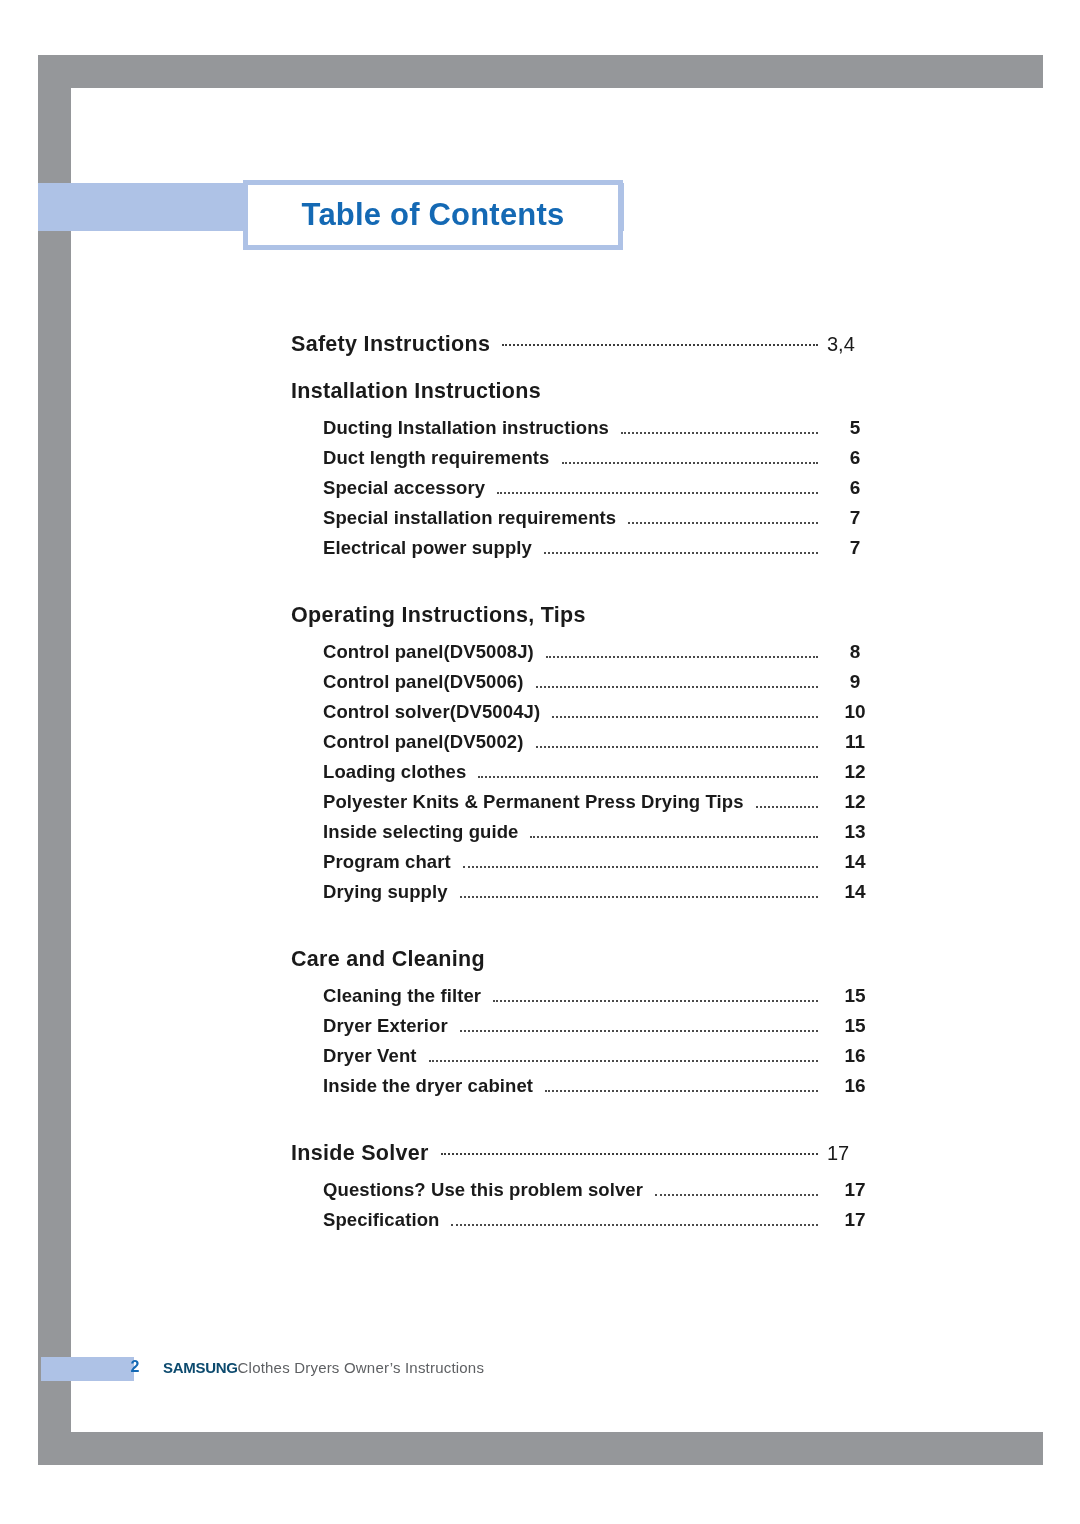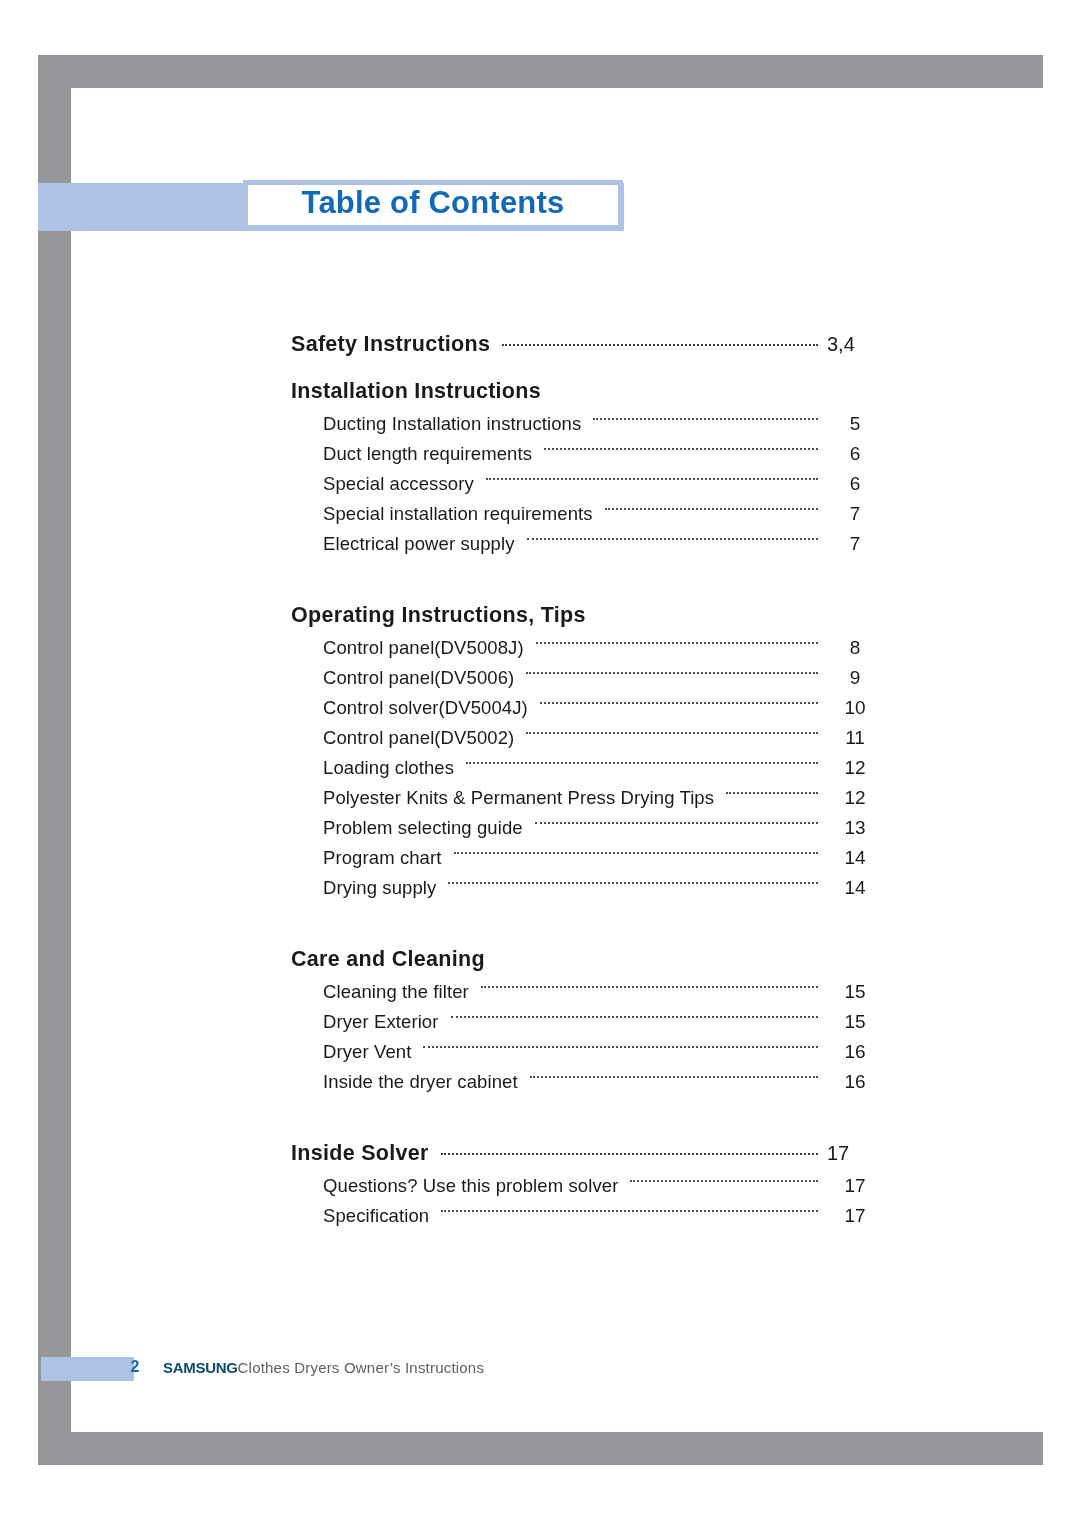--- a/index.html
+++ b/index.html
@@ -48,25 +48,26 @@
     top: 183px;
     width: 586px;
     height: 48px;
     background: #aec2e6;
   }
   .title-box {
     position: absolute;
     left: 243px;
     top: 180px;
     width: 380px;
-    height: 50px;
+    height: 70px;
     background: #ffffff;
     border: 5px solid #aec2e6;
     box-sizing: border-box;
     display: flex;
+    align-items: center;
     justify-content: center;
   }
   .title-box .title-text {
     color: #1469b4;
     font-size: 31px;
     font-weight: bold;
     letter-spacing: 0.2px;
     white-space: nowrap;
   }
 
@@ -103,24 +104,25 @@
     text-align: left;
     font-size: 20px;
     color: #1a1a1a;
     flex: 0 0 auto;
   }
 
   .items { margin-top: 5px; }
 
   .item-row {
     display: flex;
-    align-items: center;
+    align-items: flex-end;
     white-space: nowrap;
     padding-left: 32px;
     height: 30px;
+    font-weight: bold;
   }
   .item-label {
     font-size: 18.5px;
     color: #1a1a1a;
     letter-spacing: 0.1px;
   }
   .item-row .leader {
     flex: 1 1 auto;
     margin: 0 9px 0 12px;
     border-bottom: 2px dotted #4a4a4a;
@@ -255,21 +257,21 @@
           <span class="item-label">Loading clothes</span>
           <span class="leader"></span>
           <span class="pageno">12</span>
         </div>
         <div class="item-row">
           <span class="item-label">Polyester Knits &amp; Permanent Press Drying Tips</span>
           <span class="leader"></span>
           <span class="pageno">12</span>
         </div>
         <div class="item-row">
-          <span class="item-label">Problem selecting guide</span>
+          <span class="item-label">Inside selecting guide</span>
           <span class="leader"></span>
           <span class="pageno">13</span>
         </div>
         <div class="item-row">
           <span class="item-label">Program chart</span>
           <span class="leader"></span>
           <span class="pageno">14</span>
         </div>
         <div class="item-row">
           <span class="item-label">Drying supply</span>

